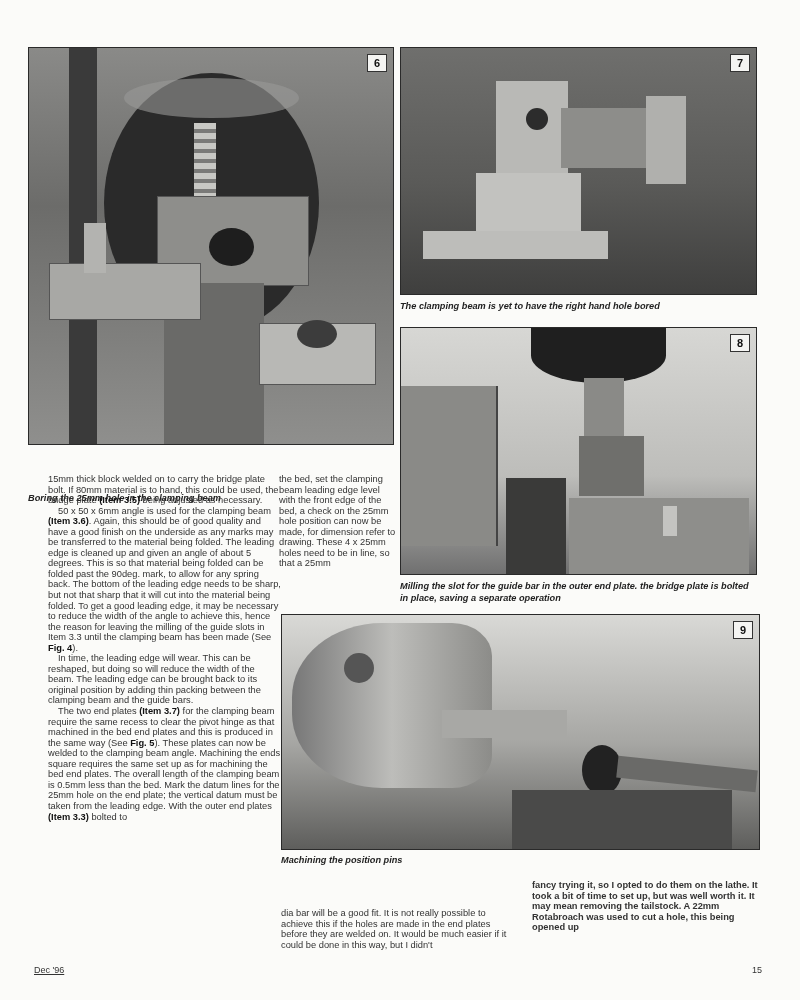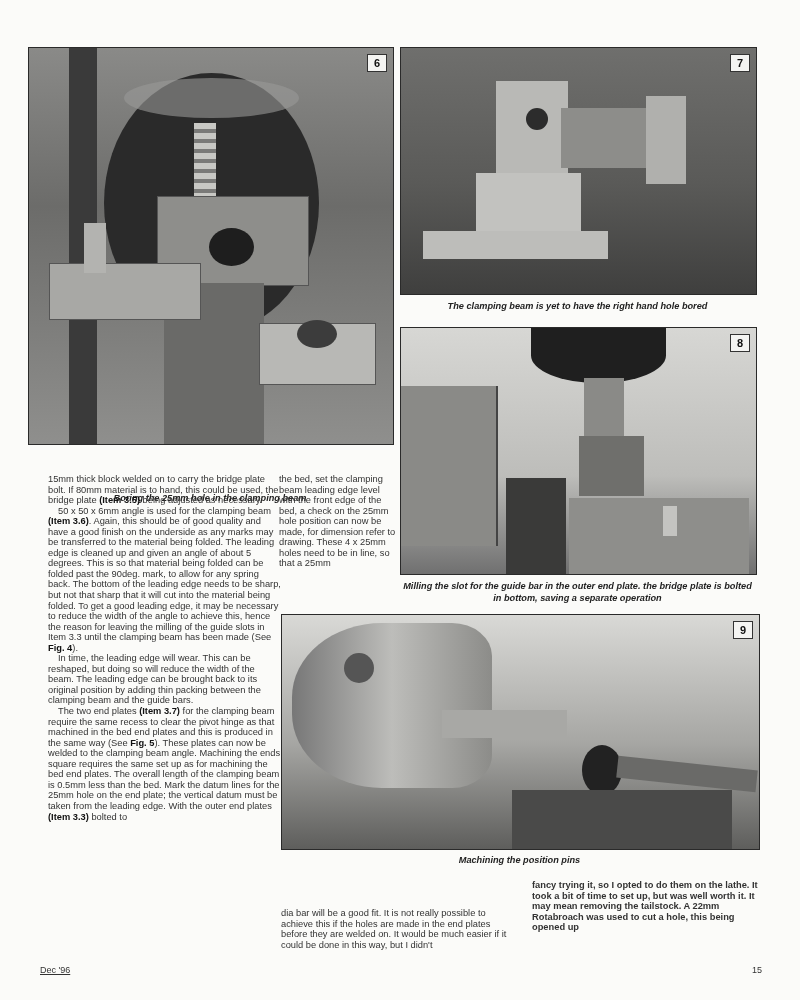--- a/index.html
+++ b/index.html
@@ -3,21 +3,21 @@
 <meta charset="utf-8">
 <style>
   html, body { margin:0; padding:0; }
   body { width:800px; height:1000px; background:#fbfbf9; position:relative; overflow:hidden;
          font-family:"Liberation Sans", sans-serif; color:#2b2b2b; }
   .photo { position:absolute; border:1px solid #2a2a2a; overflow:hidden; background:#777; }
   .badge { position:absolute; top:6px; right:6px; width:18px; height:16px; background:#f4f4f2;
            border:1px solid #333; font:bold 11px "Liberation Sans", sans-serif; color:#111;
            text-align:center; line-height:16px; }
   .caption { position:absolute; font:italic bold 9.2px "Liberation Sans", sans-serif; color:#222;
-             text-align:center; line-height:12px; }
+             line-height:12px; }
   .col { position:absolute; font-size:9.3px; line-height:10.55px; color:#333; }
   .col p { margin:0; }
   .col p.ind { text-indent:10px; }
   .col b { color:#111; }
   .footer { position:absolute; font-size:9px; color:#333; }
   
   .s { position:absolute; }
 </style>
 </head>
 <body>
@@ -52,21 +52,21 @@
 <div class="photo" style="left:400px;top:327px;width:355px;height:246px;background:linear-gradient(180deg,#d7d7d4 0%,#bdbdba 60%,#707070 100%);">
   <div class="s" style="left:130px;top:0;width:135px;height:55px;border-radius:0 0 50% 50%;background:#1f1f1f;"></div>
   <div class="s" style="left:183px;top:50px;width:40px;height:60px;background:#8a8a87;"></div>
   <div class="s" style="left:178px;top:108px;width:65px;height:60px;background:#6f6f6c;"></div>
   <div class="s" style="left:0;top:58px;width:95px;height:160px;background:#8a8a87;border-right:2px solid #444;"></div>
   <div class="s" style="left:105px;top:150px;width:60px;height:96px;background:#3a3a39;"></div>
   <div class="s" style="left:168px;top:170px;width:180px;height:76px;background:#8e8e8b;"></div>
   <div class="s" style="left:262px;top:178px;width:14px;height:30px;background:#c4c4c1;"></div>
   <div class="badge">8</div>
 </div>
-<div class="caption" style="left:400px;top:580px;width:355px;">Milling the slot for the guide bar in the outer end plate. the bridge plate is bolted in bottom, saving a separate operation</div>
+<div class="caption" style="left:400px;top:580px;width:355px;">Milling the slot for the guide bar in the outer end plate. the bridge plate is bolted in place, saving a separate operation</div>
 
 <div class="photo" style="left:281px;top:614px;width:477px;height:234px;background:linear-gradient(180deg,#d9d9d6 0%,#a6a6a3 55%,#5e5e5c 100%);">
   <div class="s" style="left:10px;top:8px;width:200px;height:165px;border-radius:45% 20% 20% 45%;background:linear-gradient(90deg,#777 0%,#bdbdba 50%,#8c8c89 100%);"></div>
   <div class="s" style="left:62px;top:38px;width:30px;height:30px;border-radius:50%;background:#555;"></div>
   <div class="s" style="left:160px;top:95px;width:125px;height:28px;background:#a8a8a5;"></div>
   <div class="s" style="left:300px;top:130px;width:40px;height:50px;border-radius:50%;background:#222;"></div>
   <div class="s" style="left:335px;top:148px;width:140px;height:22px;background:#6a6a68;transform:rotate(6deg);"></div>
   <div class="s" style="left:230px;top:175px;width:220px;height:59px;background:#4a4a49;"></div>
   <div class="badge">9</div>
 </div>
@@ -84,14 +84,14 @@
 </div>
 
 <div class="col" style="left:281px;top:908px;width:232px;">
   <p>dia bar will be a good fit. It is not really possible to achieve this if the holes are made in the end plates before they are welded on. It would be much easier if it could be done in this way, but I didn't</p>
 </div>
 
 <div class="col" style="left:532px;top:880px;width:232px;font-weight:bold;">
   <p>fancy trying it, so I opted to do them on the lathe. It took a bit of time to set up, but was well worth it. It may mean removing the tailstock. A 22mm Rotabroach was used to cut a hole, this being opened up</p>
 </div>
 
-<div class="footer" style="left:40px;top:965px;text-decoration:underline;">Dec '96</div>
+<div class="footer" style="left:34px;top:965px;text-decoration:underline;">Dec '96</div>
 <div class="footer" style="left:752px;top:965px;">15</div>
 
 </body></html>

